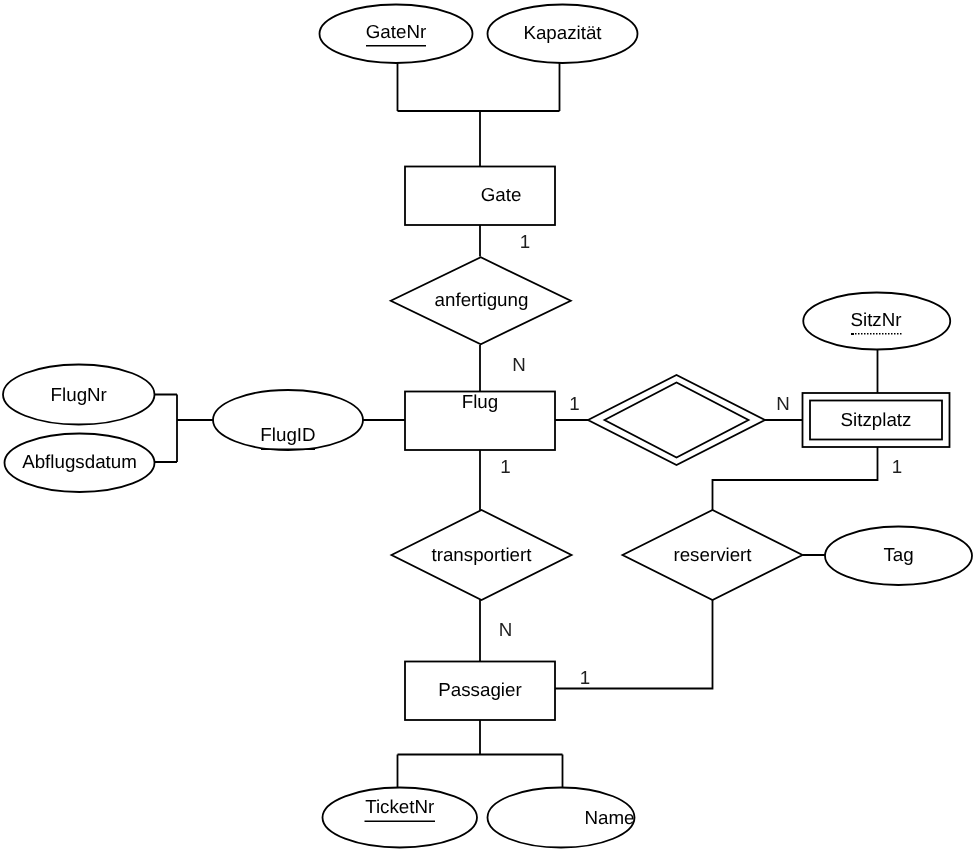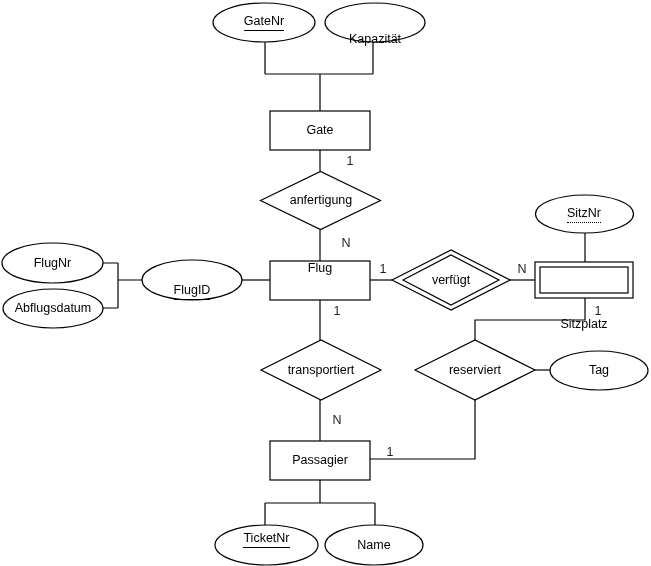--- a/index.html
+++ b/index.html
@@ -79,71 +79,68 @@
       <rect x="540" y="267" width="88" height="26"></rect>
 
       <polygon points="260.5,200.5 320.5,171.5 380.5,200.5 320.5,229.5"></polygon>
       <polygon points="392,280 451,250 510,280 451,310"></polygon>
       <polygon points="403,280 451,255 499,280 451,305"></polygon>
       <polygon points="261,370 321,340 381,370 321,400"></polygon>
       <polygon points="415,370 475,340 535,370 475,400"></polygon>
     </g>
   </svg>
 
-  <div class="label" style="left:270px;top:111px;width:100px;height:39px;">
+  <div class="label" style="left:270px;top:111px;width:100px;height:39px;padding-left:14px;">
     <span>Gate</span>
   </div>
   <div class="label" style="left:270px;top:249px;width:100px;height:39px;">
     <span>Flug</span>
   </div>
-  <div class="label" style="left:535px;top:262px;width:98px;height:36px;margin-top:44px;">
+  <div class="label" style="left:535px;top:262px;width:98px;height:36px;">
     <span>Sitzplatz</span>
   </div>
   <div class="label" style="left:270px;top:441px;width:100px;height:39px;border-radius:18px;">
     <span>Passagier</span>
   </div>
 
   <div class="label" style="left:261px;top:171px;width:120px;height:59px;">
     <span>anfertigung</span>
-  </div>
-  <div class="label" style="left:392px;top:250px;width:118px;height:60px;">
-    <span>verfügt</span>
   </div>
   <div class="label" style="left:261px;top:340px;width:120px;height:60px;">
     <span>transportiert</span>
   </div>
   <div class="label" style="left:415px;top:340px;width:120px;height:60px;">
     <span>reserviert</span>
   </div>
 
   <div class="label" style="left:213px;top:3px;width:102px;height:39px;">
     <span class="key-underline">GateNr</span>
   </div>
-  <div class="label" style="left:325px;top:20px;width:100px;height:39px;">
+  <div class="label" style="left:325px;top:3px;width:100px;height:39px;">
     <span>Kapazität</span>
   </div>
   <div class="label" style="left:535px;top:195px;width:98px;height:38px;">
     <span class="partial-underline">SitzNr</span>
   </div>
   <div class="label" style="left:2px;top:243px;width:101px;height:40px;align-items:center;">
     <span>FlugNr</span>
   </div>
   <div class="label" style="left:3px;top:289px;width:100px;height:39px;">
     <span>Abflugsdatum</span>
   </div>
   <div class="label" style="left:142px;top:260px;width:100px;height:40px;align-items:flex-end;">
     <span class="key-underline">FlugID</span>
   </div>
   <div class="label" style="left:550px;top:351px;width:98px;height:39px;">
     <span>Tag</span>
   </div>
   <div class="label" style="left:215px;top:519px;width:103px;height:40px;">
     <span class="key-underline">TicketNr</span>
   </div>
-  <div class="label" style="left:325px;top:525px;width:98px;height:40px;">
+  <div class="label" style="left:325px;top:525px;width:98px;height:40px;justify-content:flex-end;">
     <span>Name</span>
   </div>
 
   <div class="card" style="left:343px;top:154px;">1</div>
   <div class="card" style="left:339px;top:236px;">N</div>
   <div class="card" style="left:376px;top:262px;">1</div>
   <div class="card" style="left:515px;top:262px;">N</div>
   <div class="card" style="left:330px;top:304px;">1</div>
   <div class="card" style="left:591px;top:304px;">1</div>
   <div class="card" style="left:330px;top:413px;">N</div>

